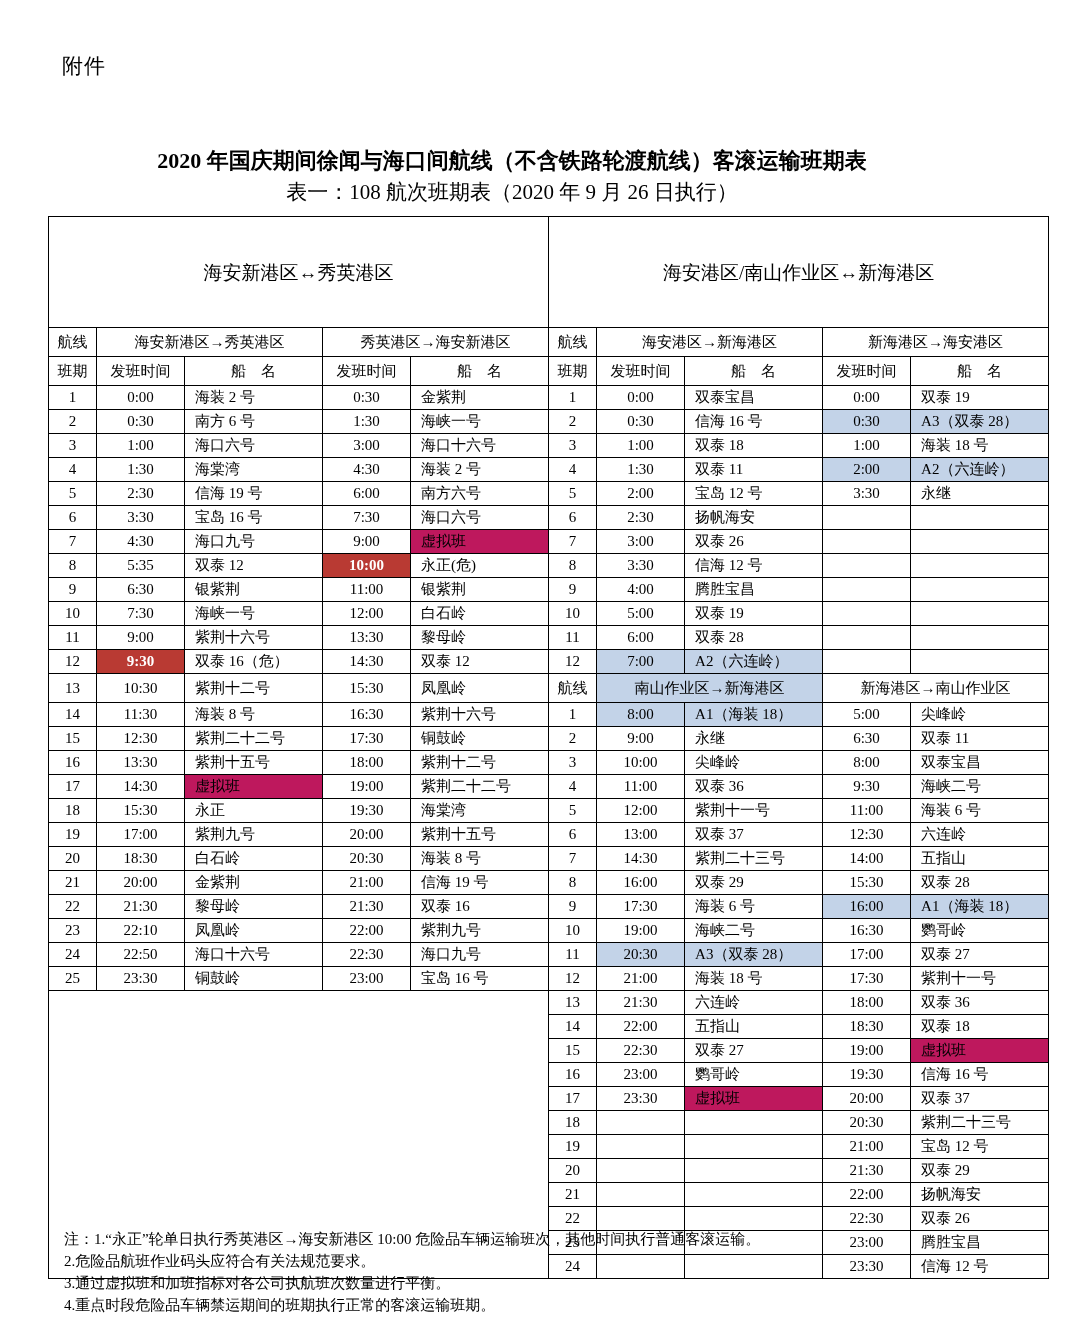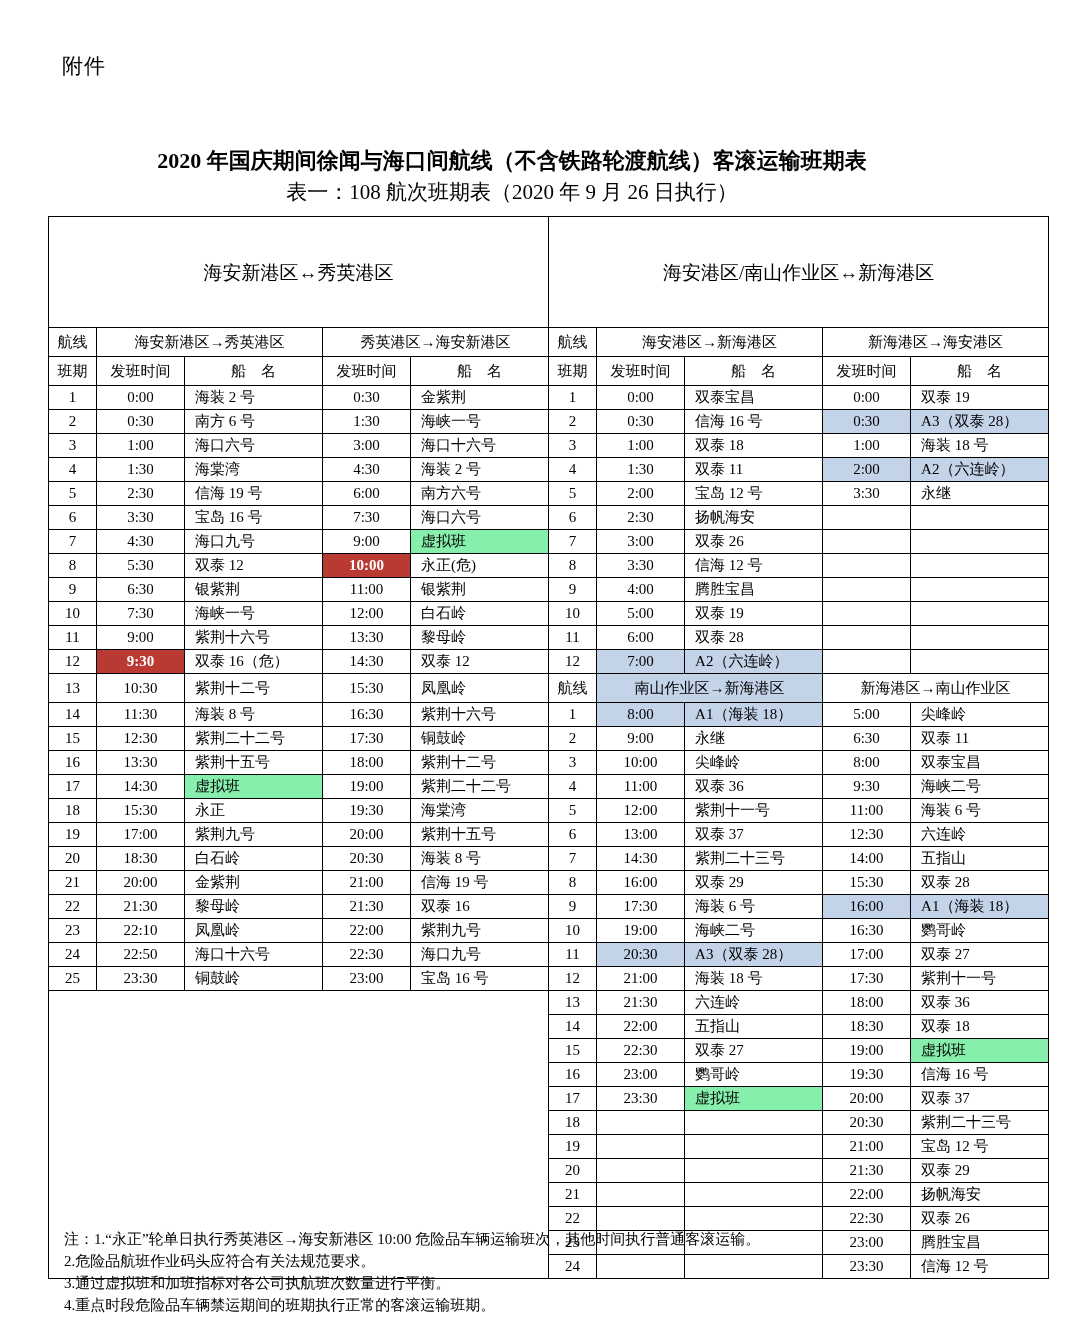--- a/index.html
+++ b/index.html
@@ -46,21 +46,21 @@
     font-weight:normal;
     overflow:hidden;
     white-space:nowrap;
   }
   .hdrbig{
     height:108px;font-size:19px;
   }
   .hdr2{font-size:15px;height:26px;}
   .nameCol{text-align:left;padding-left:10px;}
   .blue{background:#c3d3e8;}
-  .yellow{background:#86efac;}
+  .yellow{background:#be185d;}
   .red{background:#b93a33;color:#ffffff;font-weight:bold;}
   .empty{background:#ffffff;}
   .notes{
     position:absolute;left:48px;top:1228px;width:980px;
     font-size:15px;line-height:22px;
   }
   .notes div{white-space:nowrap;padding-left:16px;}
   .n1{padding-left:0px;}
   .nx{padding-left:30px;}
   .colA{width:48px;}
@@ -201,21 +201,21 @@
             <td>9:00</td>
             <td class="nameCol yellow">虚拟班</td>
             <td>7</td>
             <td>3:00</td>
             <td class="nameCol">双泰 26</td>
             <td></td>
             <td class="nameCol"></td>
           </tr>
           <tr>
             <td>8</td>
-            <td>5:30</td>
+            <td>5:35</td>
             <td class="nameCol">双泰 12</td>
             <td class=" red">10:00</td>
             <td class="nameCol">永正(危)</td>
             <td>8</td>
             <td>3:30</td>
             <td class="nameCol">信海 12 号</td>
             <td></td>
             <td class="nameCol"></td>
           </tr>
           <tr>

